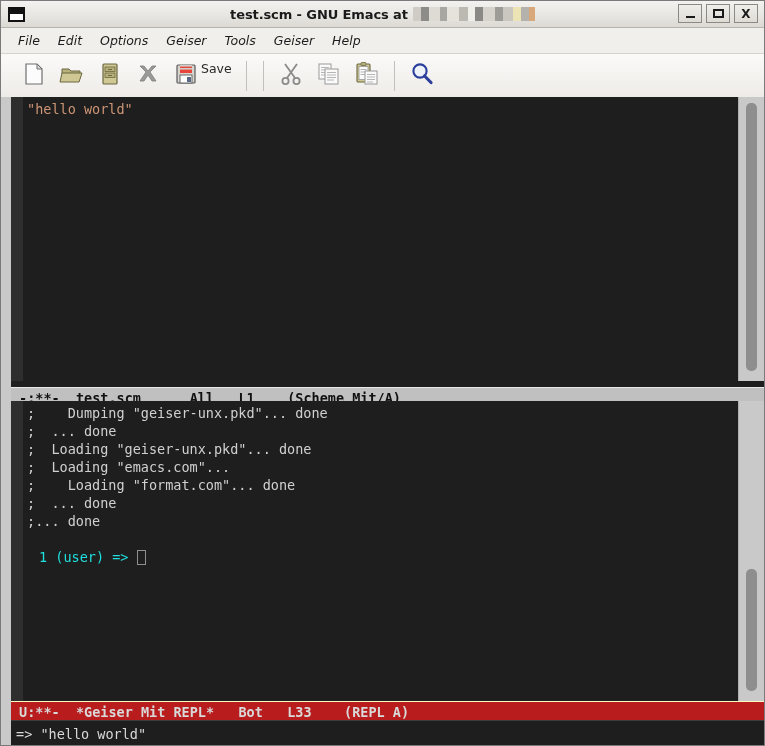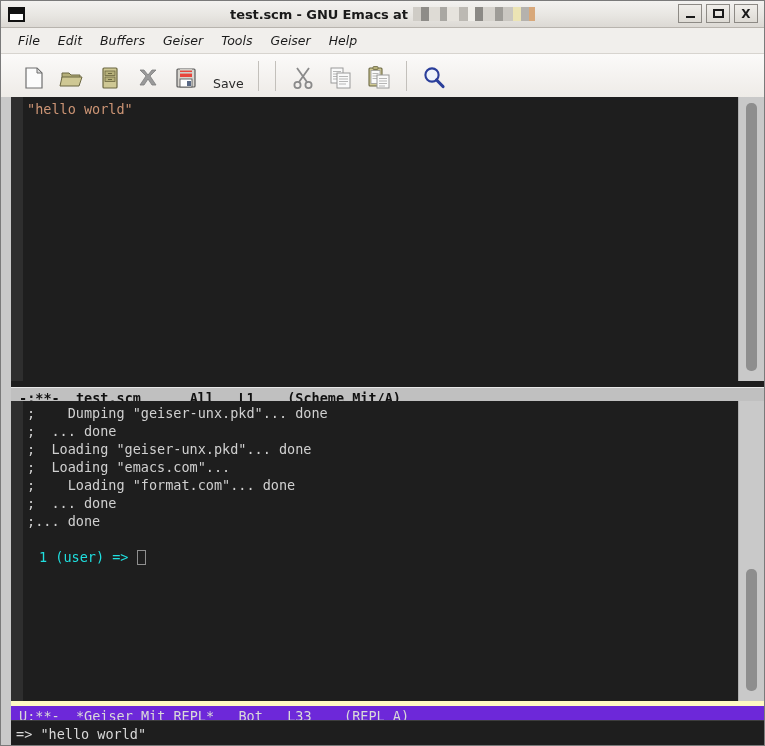--- a/index.html
+++ b/index.html
@@ -151,22 +151,22 @@
   .toolbar {
     height: 44px;
     background: linear-gradient(to bottom, #fbfaf9 0%, #eeebe7 100%);
     display: flex;
     align-items: center;
     padding-left: 14px;
     border-bottom: 1px solid #a9a6a1;
   }
   .tool-btn {
     display: flex;
-    align-items: flex-end;
-    gap: 14px;
+    align-items: flex-start;
+    gap: 2px;
     padding: 2px 6px;
     height: 34px;
     box-sizing: border-box;
   }
   .tool-label {
     font-size: 12.5px;
     color: #2a2a2a;
     font-family: "DejaVu Sans", sans-serif;
   }
   .tool-sep {
@@ -264,25 +264,25 @@
   .modeline-active {
     top: 290px;
     background: #c0c0c0;
     color: #101010;
     border-top: 1px solid #e8e8e8;
     border-bottom: 1px solid #8e8e8e;
     font-weight: bold;
   }
   .modeline-inactive {
     top: 604px;
-    background: #6d28d9;
+    background: #b91c1c;
     color: #d9d9d9;
-    border-top: 5px solid #fef9c3;
+    border-top: 1px solid #fef9c3;
     border-bottom: 1px solid #3d3d3d;
-    font-weight: normal;
+    font-weight: bold;
   }
 
   
   .minibuffer {
     position: absolute;
     left: 0;
     right: 0;
     top: 625px;
     bottom: 0;
     background: #1e1e1e;
@@ -330,21 +330,21 @@
       </div>
       <div class="win-btn">
         <span class="btn-close-glyph">X</span>
       </div>
     </div>
   </div>
 
   <div class="menubar">
     <div class="menu-item">File</div>
     <div class="menu-item">Edit</div>
-    <div class="menu-item">Buffers</div>
+    <div class="menu-item">Options</div>
     <div class="menu-item">Geiser</div>
     <div class="menu-item">Tools</div>
     <div class="menu-item">Geiser</div>
     <div class="menu-item">Help</div>
   </div>
 
   <div class="toolbar">
 
     <div class="tool-btn">
       <svg class="tool-ico" viewBox="0 0 26 26">

